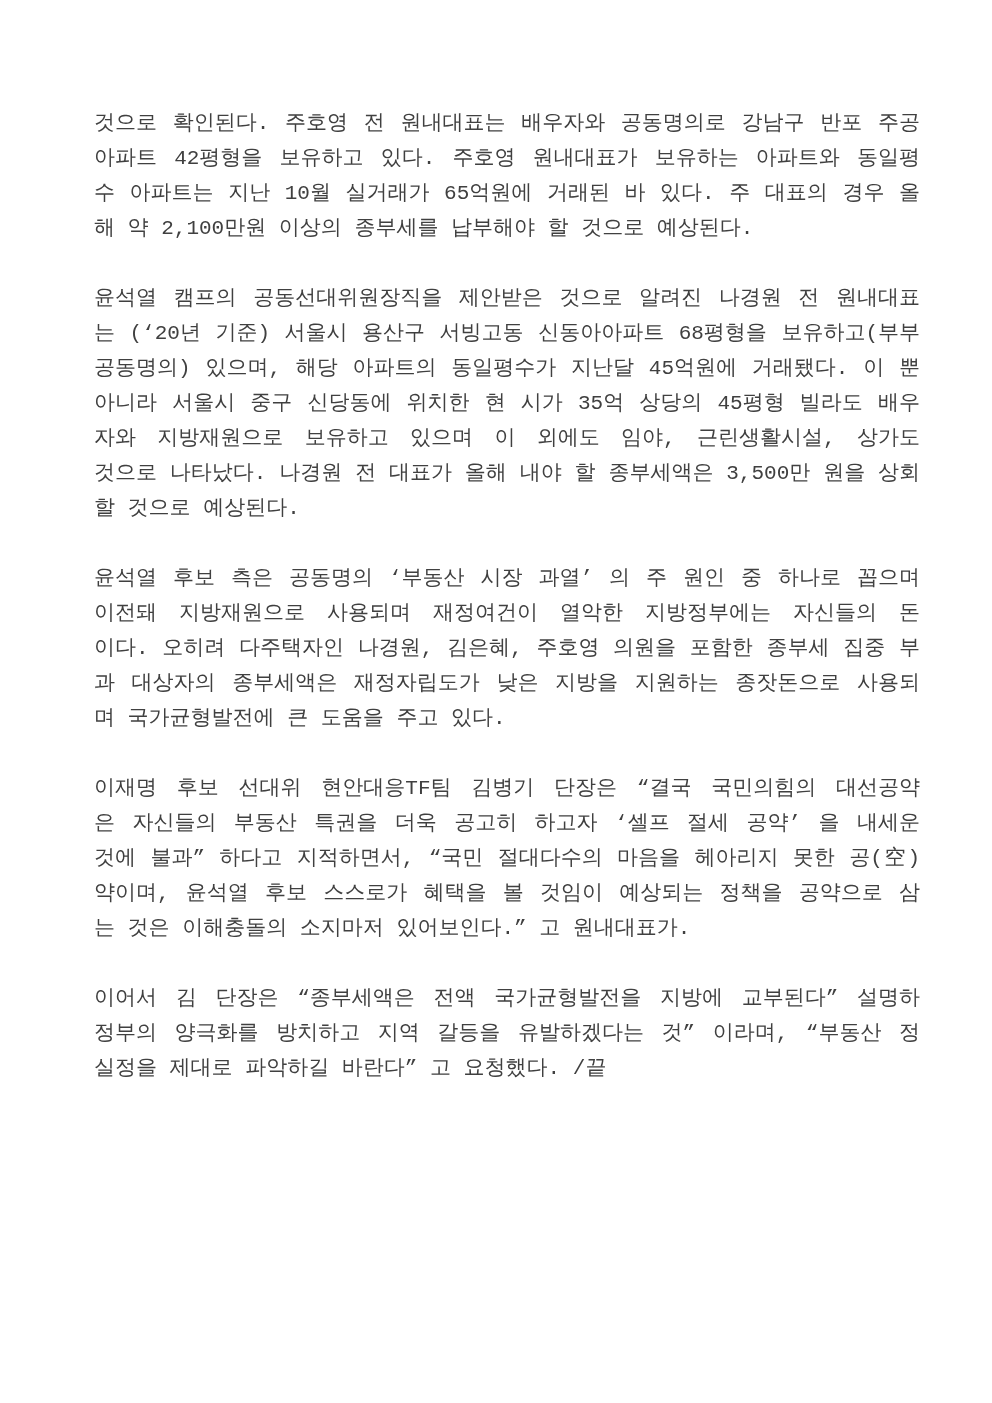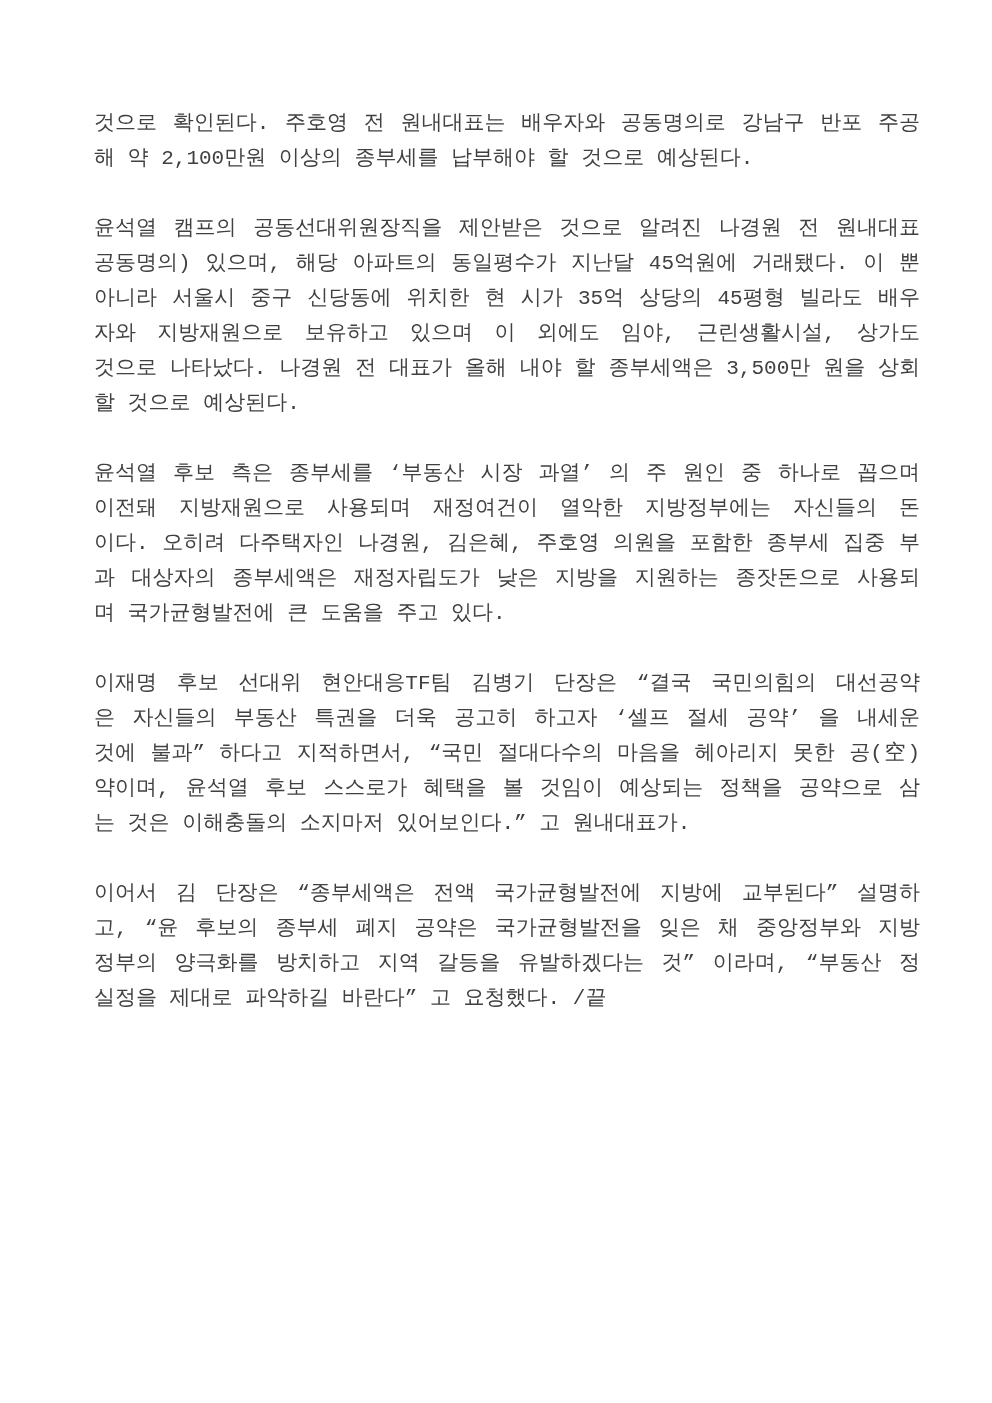--- a/index.html
+++ b/index.html
@@ -39,48 +39,50 @@
     -moz-text-align-last: left;
   }
 </style>
 </head>
 <body>
 
 <div class="page">
 
   <div class="para">
     <div class="tline">것으로 확인된다. 주호영 전 원내대표는 배우자와 공동명의로 강남구 반포 주공</div>
+    <div class="tline">아파트 42평형을 보유하고 있다. 주호영 원내대표가 보유하는 아파트와 동일평</div>
+    <div class="tline">수 아파트는 지난 10월 실거래가 65억원에 거래된 바 있다. 주 대표의 경우 올</div>
     <div class="tline final">해 약 2,100만원 이상의 종부세를 납부해야 할 것으로 예상된다.</div>
   </div>
 
   <div class="para">
     <div class="tline">윤석열 캠프의 공동선대위원장직을 제안받은 것으로 알려진 나경원 전 원내대표</div>
+    <div class="tline">는 (‘20년 기준) 서울시 용산구 서빙고동 신동아아파트 68평형을 보유하고(부부</div>
     <div class="tline">공동명의) 있으며, 해당 아파트의 동일평수가 지난달 45억원에 거래됐다. 이 뿐</div>
     <div class="tline">아니라 서울시 중구 신당동에 위치한 현 시가 35억 상당의 45평형 빌라도 배우</div>
     <div class="tline">자와 지방재원으로 보유하고 있으며 이 외에도 임야, 근린생활시설, 상가도 보유한</div>
     <div class="tline">것으로 나타났다. 나경원 전 대표가 올해 내야 할 종부세액은 3,500만 원을 상회</div>
     <div class="tline final">할 것으로 예상된다.</div>
   </div>
 
   <div class="para">
-    <div class="tline">윤석열 후보 측은 종부세를 ‘부동산 시장 과열’ 의 주 원인 중 하나로 꼽으며</div>
+    <div class="tline">윤석열 후보 측은 공동명의 ‘부동산 시장 과열’ 의 주 원인 중 하나로 꼽으며</div>
     <div class="tline">이전돼 지방재원으로 사용되며 재정여건이 열악한 지방정부에는 자신들의 돈</div>
     <div class="tline">이다. 오히려 다주택자인 나경원, 김은혜, 주호영 의원을 포함한 종부세 집중 부</div>
     <div class="tline">과 대상자의 종부세액은 재정자립도가 낮은 지방을 지원하는 종잣돈으로 사용되</div>
     <div class="tline final">며 국가균형발전에 큰 도움을 주고 있다.</div>
   </div>
 
   <div class="para">
     <div class="tline">이재명 후보 선대위 현안대응TF팀 김병기 단장은 “결국 국민의힘의 대선공약</div>
     <div class="tline">은 자신들의 부동산 특권을 더욱 공고히 하고자 ‘셀프 절세 공약’ 을 내세운</div>
     <div class="tline">것에 불과” 하다고 지적하면서, “국민 절대다수의 마음을 헤아리지 못한 공(空)</div>
     <div class="tline">약이며, 윤석열 후보 스스로가 혜택을 볼 것임이 예상되는 정책을 공약으로 삼</div>
     <div class="tline final">는 것은 이해충돌의 소지마저 있어보인다.” 고 원내대표가.</div>
   </div>
 
   <div class="para">
-    <div class="tline">이어서 김 단장은 “종부세액은 전액 국가균형발전에 지방에 교부된다” 설명하</div>
-    <div class="tline">고, “윤 후보의 종부세 폐지 공약은 국가균형발전을 잊은 채 중앙정부와 지방</div>
+    <div class="tline">이어서 김 단장은 “종부세액은 전액 국가균형발전을 지방에 교부된다” 설명하</div>
     <div class="tline">정부의 양극화를 방치하고 지역 갈등을 유발하겠다는 것” 이라며, “부동산 정</div>
     <div class="tline final">실정을 제대로 파악하길 바란다” 고 요청했다. /끝</div>
   </div>
 
 </div>
 
 </body></html>

